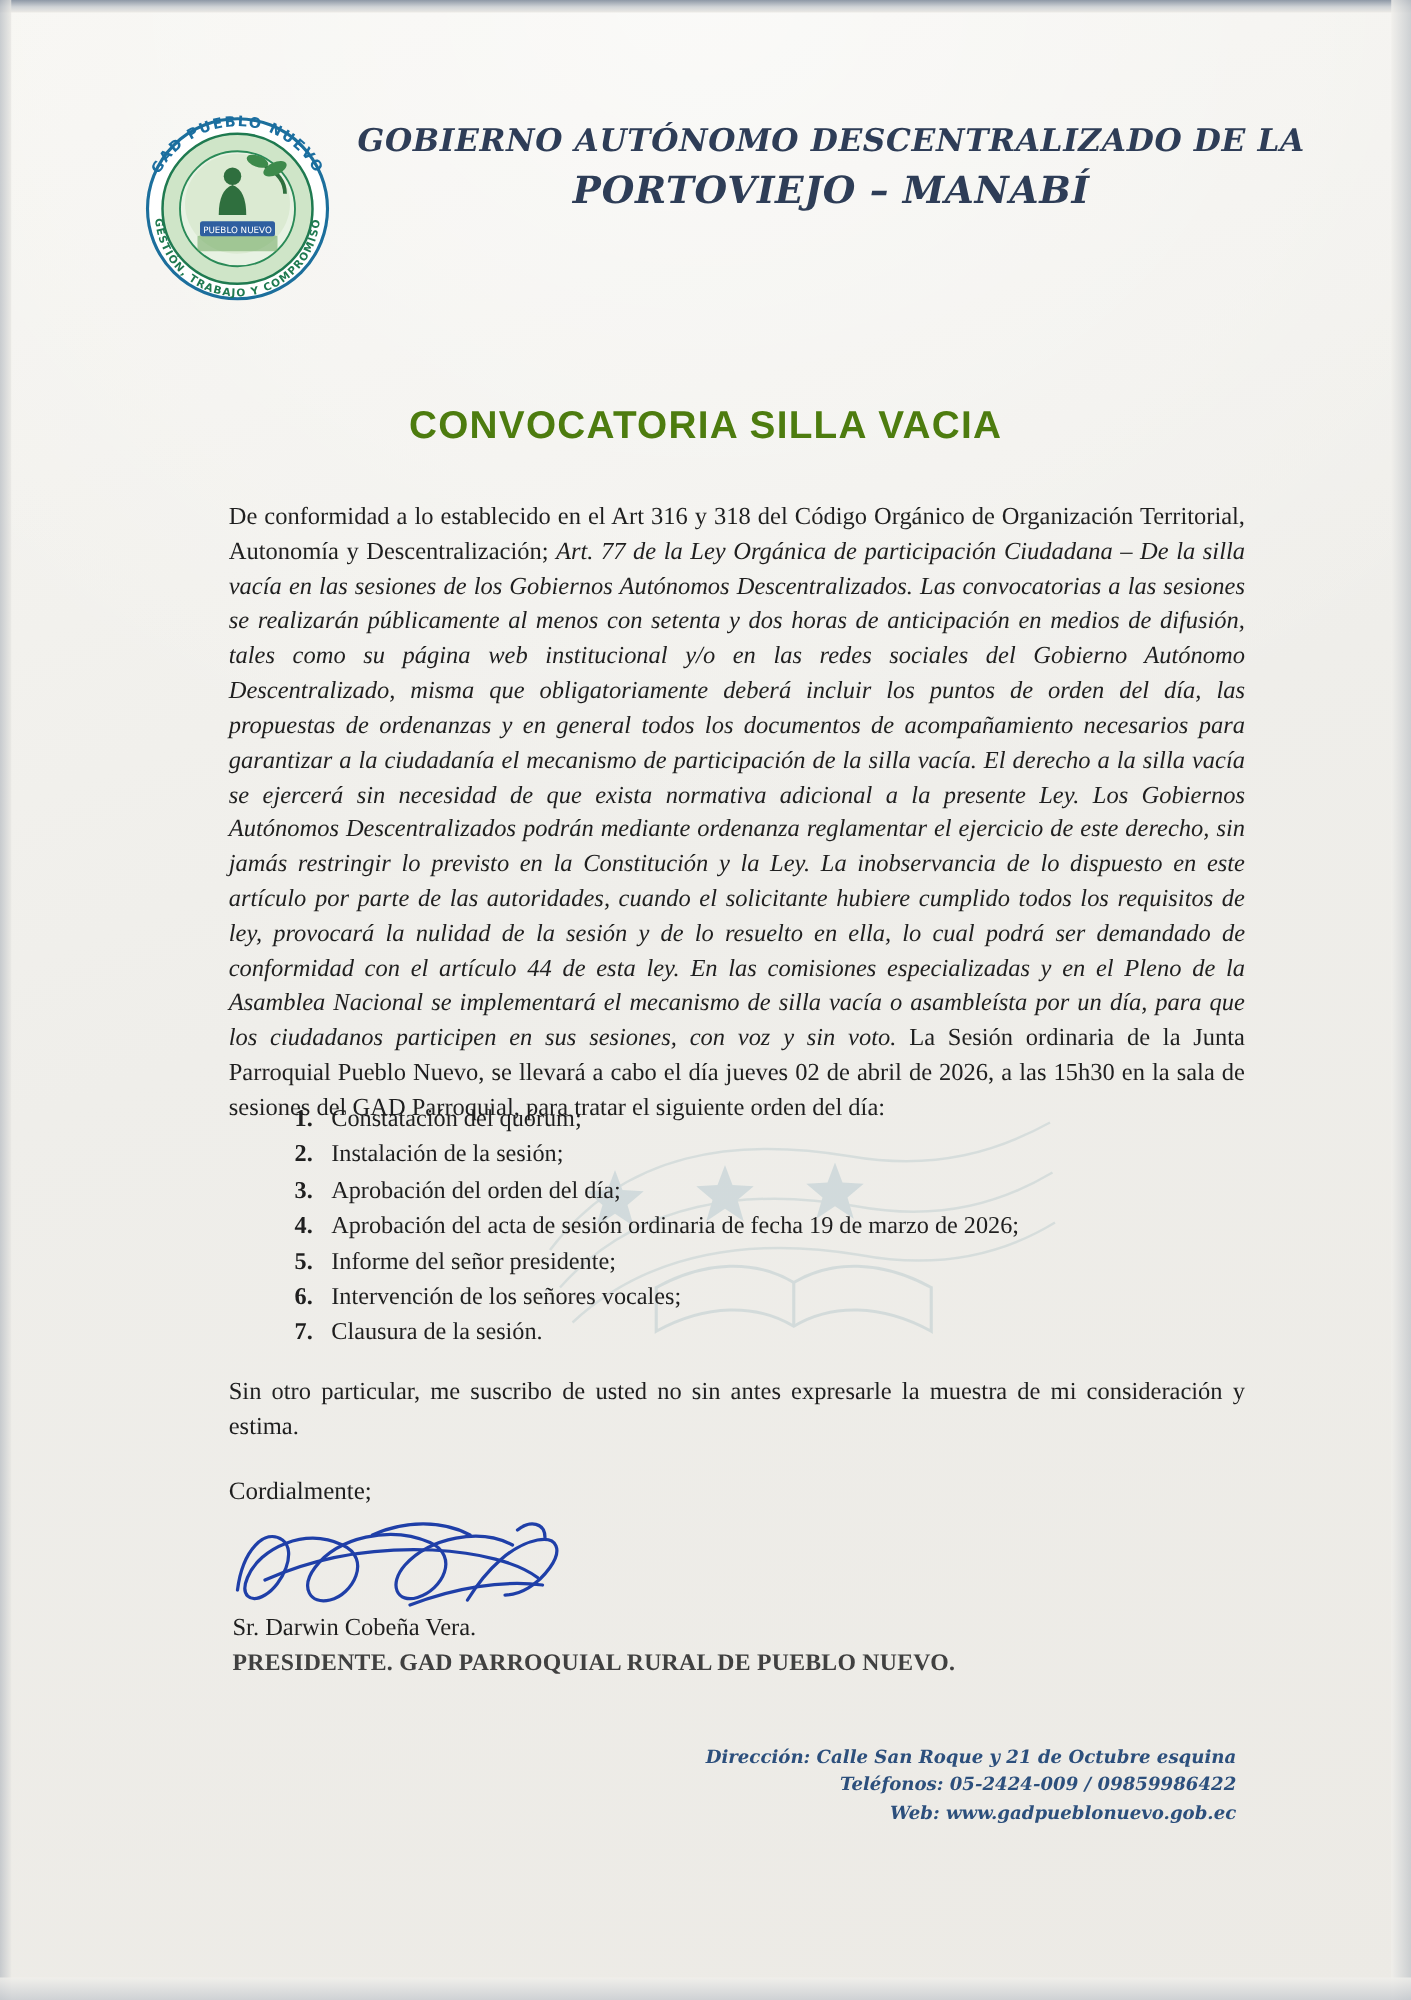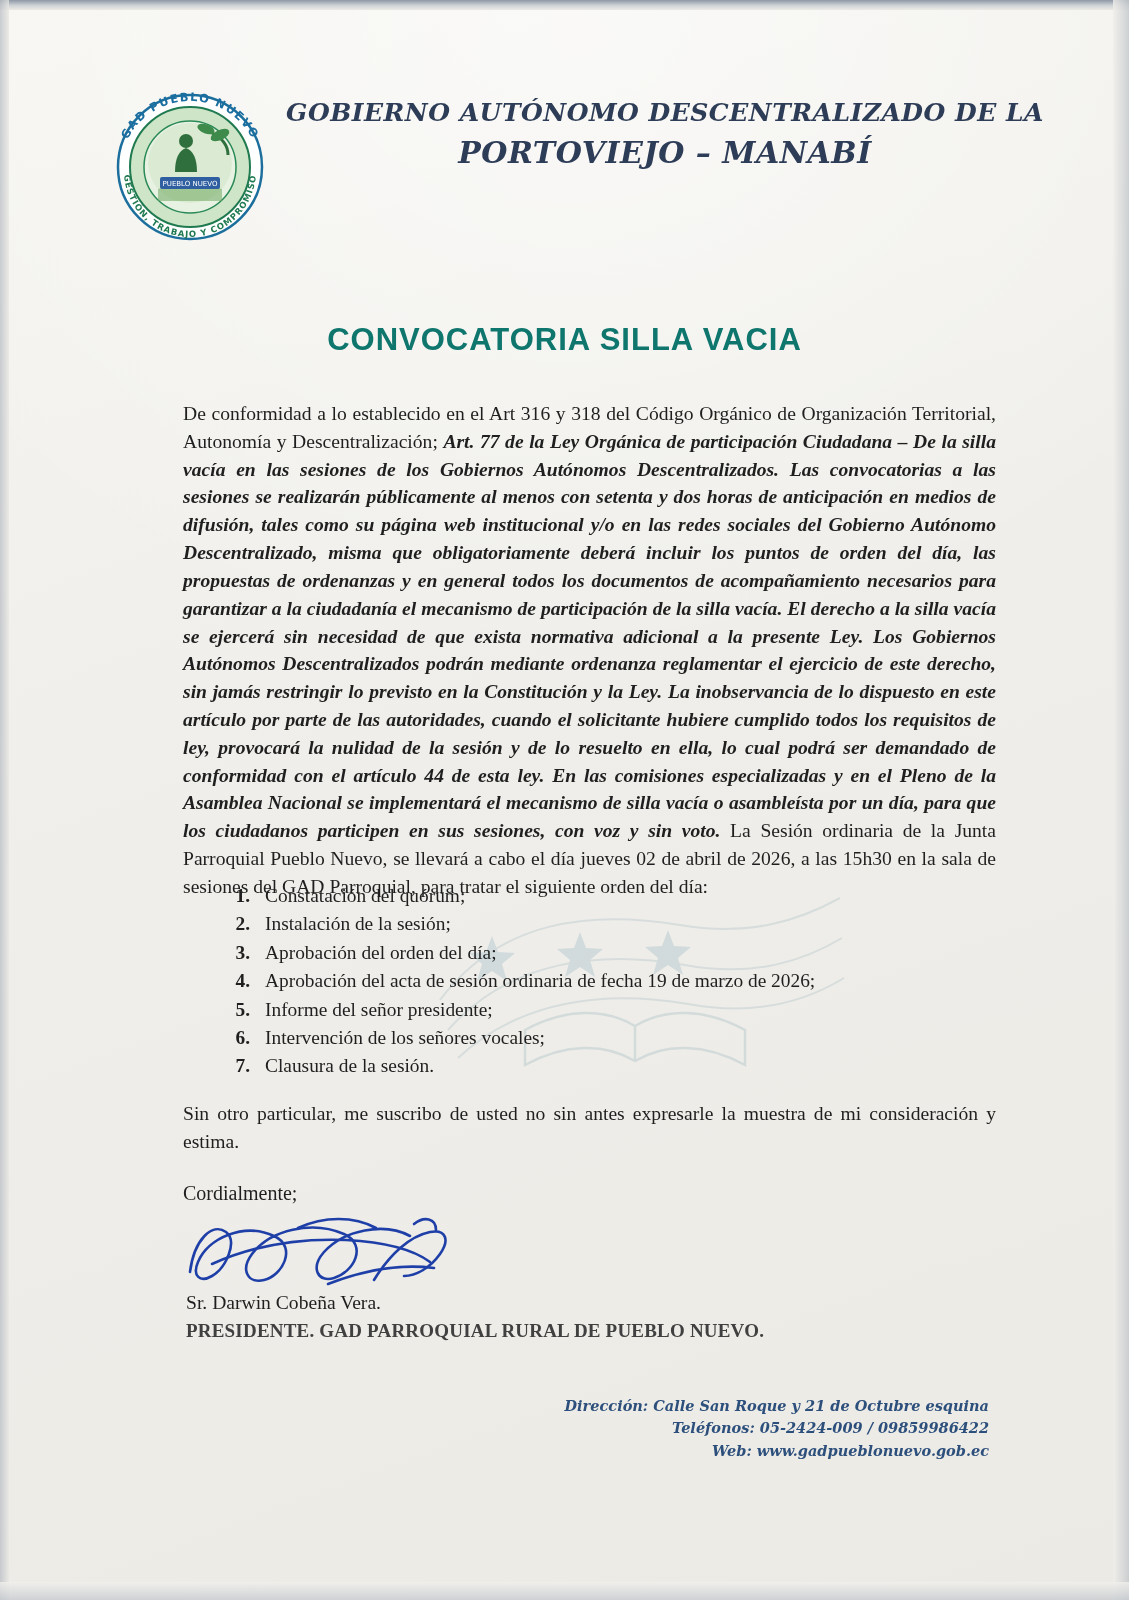--- a/index.html
+++ b/index.html
@@ -110,37 +110,37 @@
   .doc-title {
     position: absolute;
     left: 0;
     top: 322px;
     width: 1129px;
     text-align: center;
     font-family: "Liberation Sans", sans-serif;
     font-size: 31px;
     font-weight: bold;
     letter-spacing: 1px;
-    color: #0f766e;
+    color: #4d7c0f;
   }
 
   .body-block {
     position: absolute;
     left: 183px;
     top: 400px;
     width: 813px;
     font-size: 19.6px;
     line-height: 1.42;
     color: #1f1f1f;
     text-align: justify;
   }
   .body-block p { margin: 0; }
   .body-block .quoted {
     font-style: italic;
-    font-weight: bold;
+    font-weight: normal;
   }
 
   .agenda {
     position: absolute;
     left: 213px;
     top: 886px;
     width: 790px;
     font-size: 19.4px;
     line-height: 1.0;
     color: #1f1f1f;

